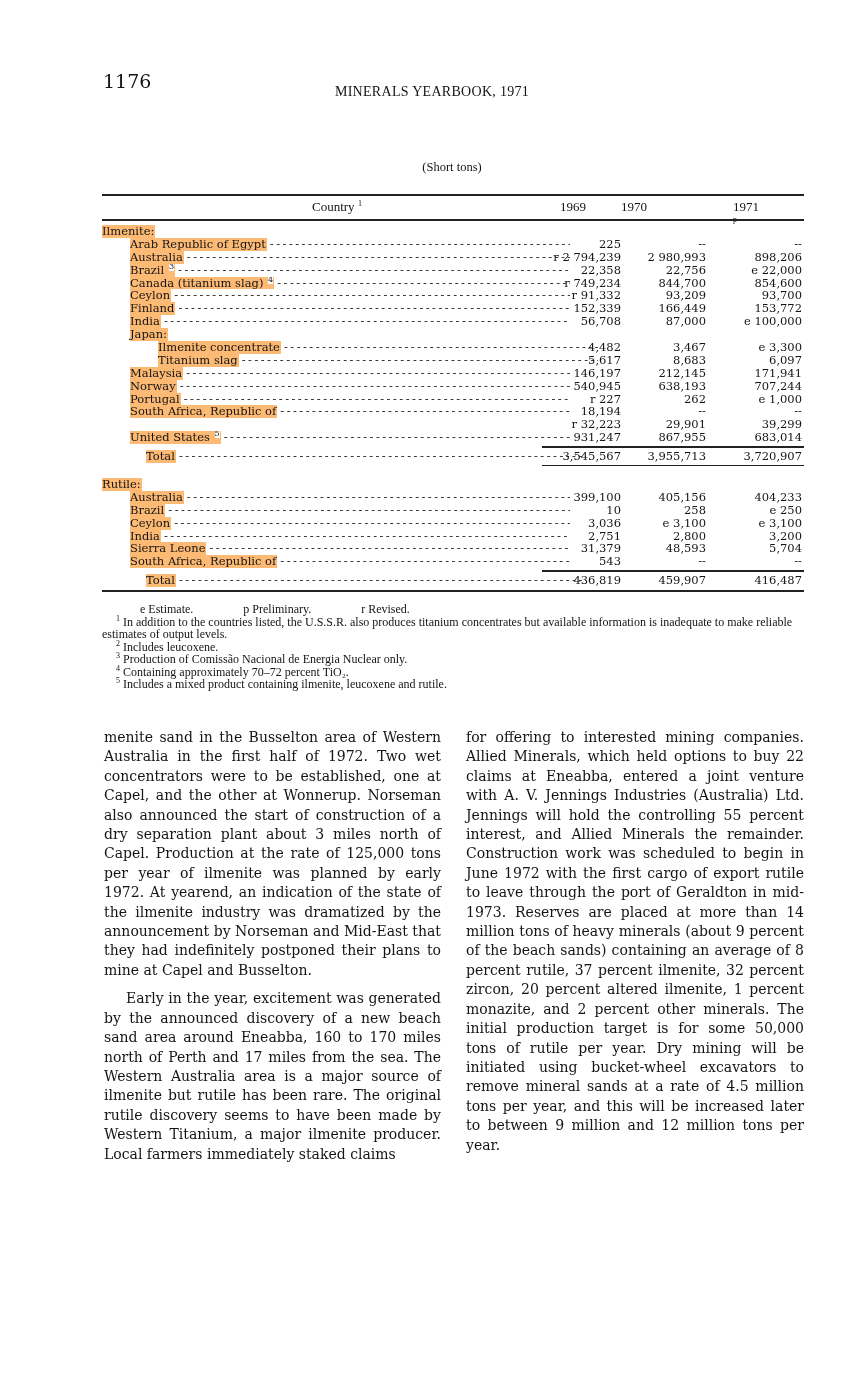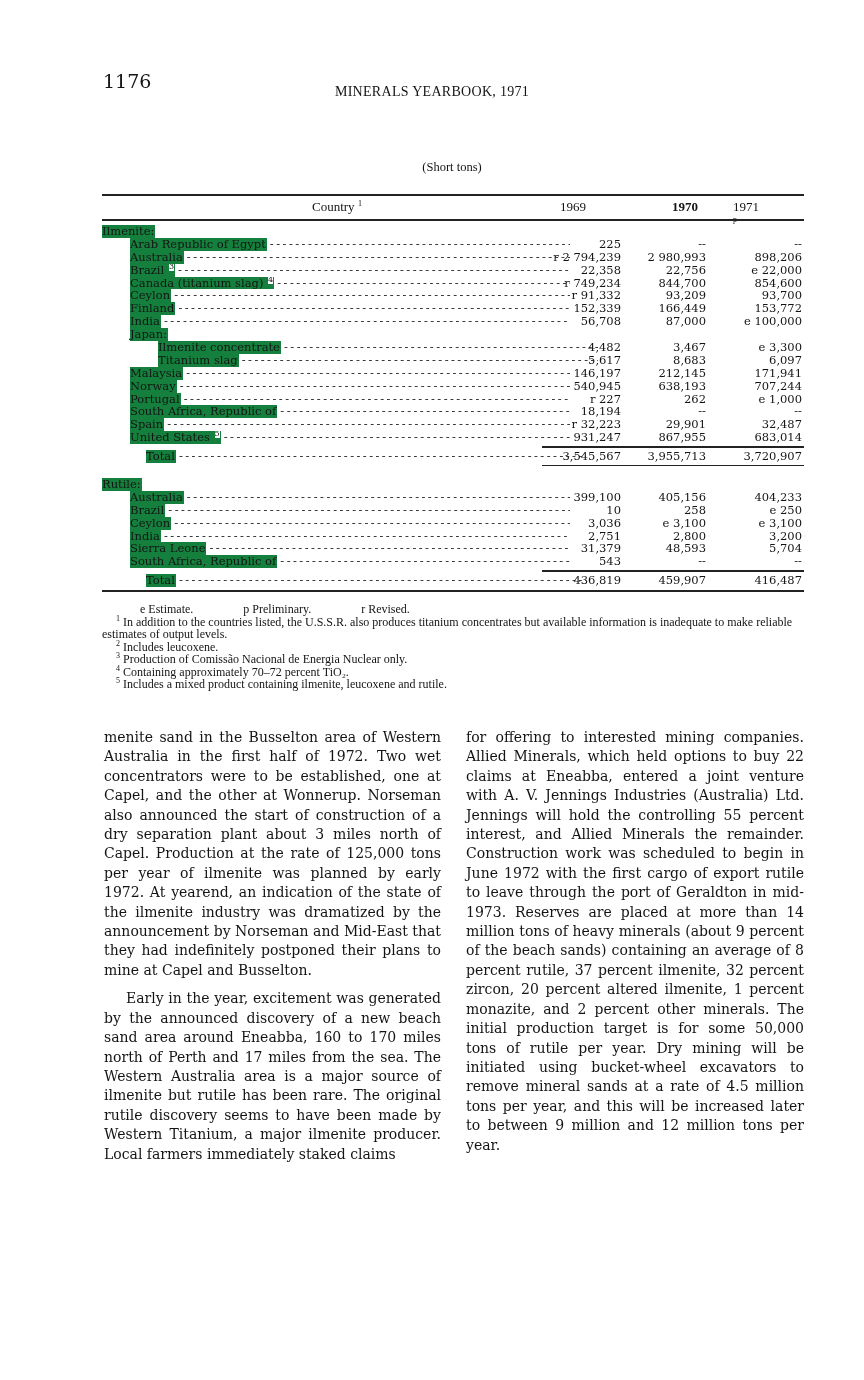--- a/index.html
+++ b/index.html
@@ -13,21 +13,21 @@
   .table-unit { position: absolute; left: 100px; width: 704px; top: 160px; text-align: center; font-family: "Liberation Serif", serif; font-size: 12.5px; }
 
   .rule { position: absolute; left: 102px; height: 0; border-top: 2px solid #222; }
 
   .hdr { position: absolute; top: 199px; font-family: "Liberation Serif", serif; font-size: 13px; }
   .hdr sup, .foot sup, .cell sup, .label sup { font-size: 8px; vertical-align: super; line-height: 0; }
 
   .tbl { position: absolute; left: 102px; width: 702px; font-family: "DejaVu Serif", serif; font-size: 11.5px; }
   .row { position: relative; height: 12.9px; line-height: 12.9px; white-space: nowrap; }
   .label { position: absolute; left: 0; width: 440px; overflow: hidden; white-space: nowrap; }
-  .label .lt { background: #15803d; padding-right: 1px; }
+  .label .lt { background: #fdba74; padding-right: 1px; }
   .label.dots::after { content: " - - - - - - - - - - - - - - - - - - - - - - - - - - - - - - - - - - - - - - - - - - - - - - - - - - - - - - - - - - - - - - - - - - - - - - - - -"; letter-spacing: -0.6px; }
   .cell { position: absolute; text-align: right; }
   .c1 { right: 183px; }
   .c2 { right: 98px; }
   .c3 { right: 2px; }
   .ind1 { padding-left: 28px; }
   .ind2 { padding-left: 56px; }
   .ind-total { padding-left: 44px; }
 
   .foot { position: absolute; left: 102px; width: 706px; font-family: "Liberation Serif", serif; font-size: 12px; line-height: 12.5px; }
@@ -46,21 +46,21 @@
 <div class="page">
 
   <div class="page-number">1176</div>
   <div class="running-head">MINERALS YEARBOOK, 1971</div>
 
   <div class="table-unit">(Short tons)</div>
 
   <div class="rule" style="top:194px; width:702px;"></div>
   <div class="hdr" style="left:312px;"><span>Country</span> <sup>1</sup></div>
   <div class="hdr" style="left:560px;">1969</div>
-  <div class="hdr" style="left:672px;font-weight:bold;">1970</div>
+  <div class="hdr" style="left:621px;">1970</div>
   <div class="hdr" style="left:733px;"><span>1971</span> <sup>p</sup></div>
   <div class="rule" style="top:219px; width:702px;"></div>
 
   <div class="tbl" style="top:225px;" id="tbl">
       <div class="row">
         <div class="label "><span class="lt">Ilmenite:</span></div>
       </div>
       <div class="row">
         <div class="label ind1 dots"><span class="lt">Arab Republic of Egypt</span></div>
         <div class="cell c1">225</div>
@@ -136,24 +136,23 @@
         <div class="cell c2">262</div>
         <div class="cell c3">e 1,000</div>
       </div>
       <div class="row">
         <div class="label ind1 dots"><span class="lt">South Africa, Republic of</span></div>
         <div class="cell c1">18,194</div>
         <div class="cell c2">--</div>
         <div class="cell c3">--</div>
       </div>
       <div class="row">
-        <div class="label ind1 dots"><span class="lt">Spain</span></div>
         <div class="cell c1">r 32,223</div>
         <div class="cell c2">29,901</div>
-        <div class="cell c3">32,487</div>
+        <div class="cell c3">39,299</div>
       </div>
       <div class="row">
         <div class="label ind1 dots"><span class="lt">United States</span><span class="lt"> <sup style="background: rgb(255, 255, 255);">5</sup></span></div>
         <div class="cell c1">931,247</div>
         <div class="cell c2">867,955</div>
         <div class="cell c3">683,014</div>
       </div>
       <div style="height: 0px; border-top: 2px solid rgb(34, 34, 34); margin: 2px 0px 2px 440px; width: 262px;"></div>
       <div class="row">
         <div class="label ind-total dots"><span class="lt">Total</span></div>

